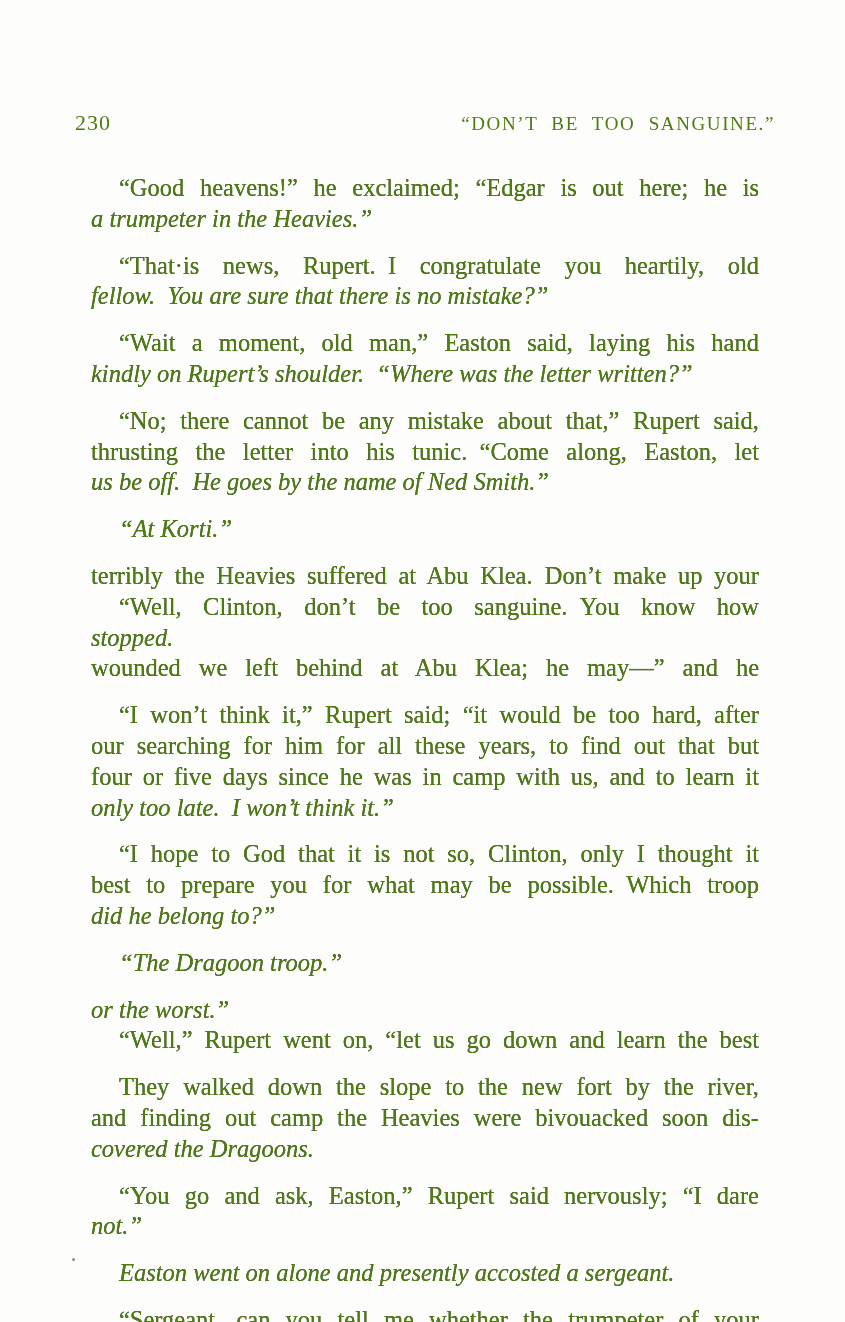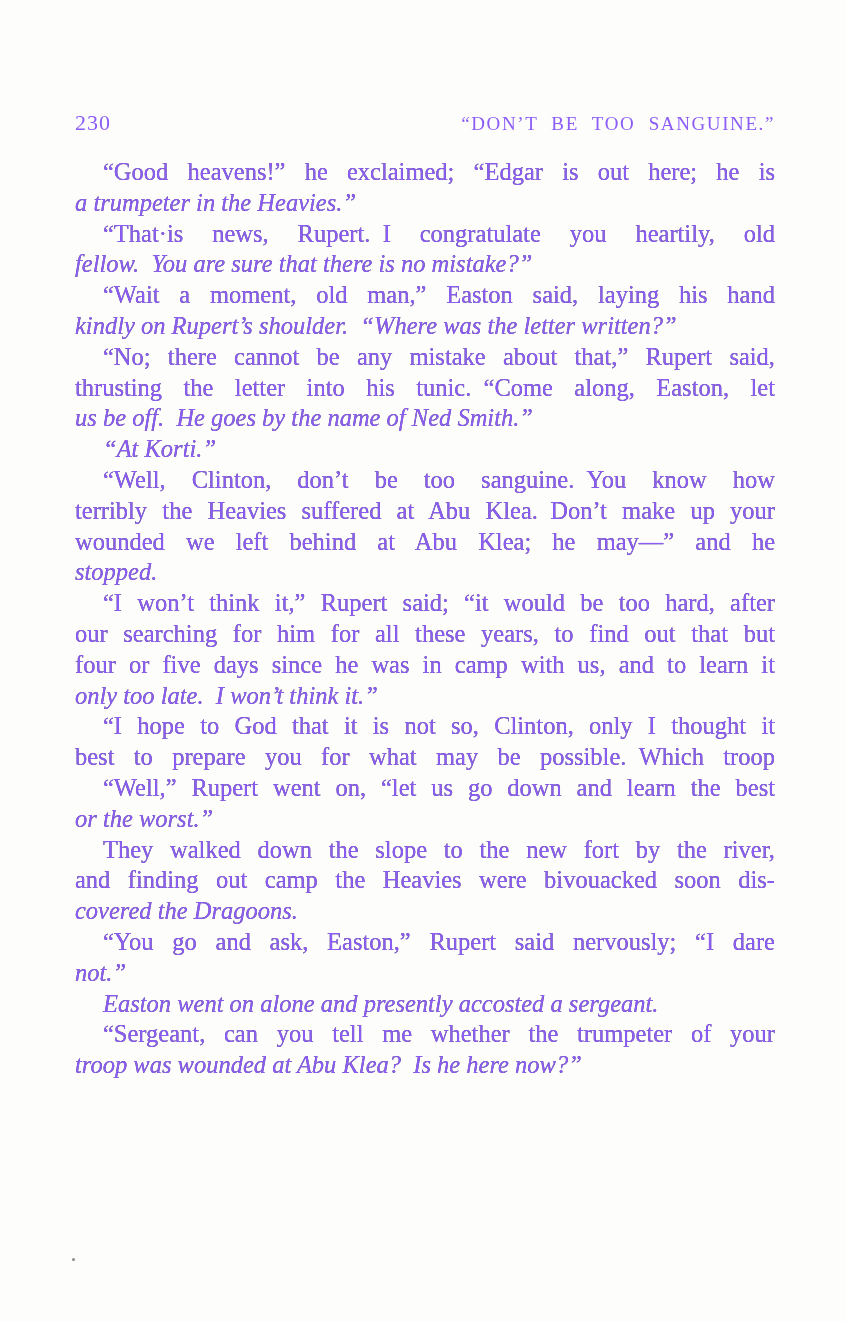--- a/index.html
+++ b/index.html
@@ -3,21 +3,21 @@
 <meta charset="utf-8">
 <style>
   html,body { margin:0; padding:0; }
   .page {
     position: relative;
     width: 845px;
     height: 1322px;
     background: #fdfdfc;
     overflow: hidden;
     font-family: "Liberation Serif", "DejaVu Serif", serif;
-    color: #8b5cf6;
+    color: #4d7c0f;
   }
   .header-row {
     position: absolute;
     top: 110px;
     left: 75px;
     width: 700px;
     height: 26px;
   }
   .pageno {
     position: absolute;
@@ -36,21 +36,21 @@
     letter-spacing: 1.6px;
     word-spacing: 7px;
     white-space: nowrap;
   }
   .text-block {
     position: absolute;
     top: 157px;
     left: 75px;
     width: 700px;
   }
-  .para { margin: 0; }
+  .para { margin: 16px; }
   .line {
     font-size: 24.5px;
     line-height: 30.8px;
     text-align: justify;
     text-align-last: justify;
     text-shadow: 0 0 0.5px rgba(10,10,10,0.75);
   }
   .line.last { text-align-last: left; font-style: italic; }
   .line.first { text-indent: 28px; }
   .speck {
@@ -87,38 +87,42 @@
       </div>
       <div class="para">
         <div class="line first">“No; there cannot be any mistake about that,” Rupert said,</div>
         <div class="line">thrusting the letter into his tunic. “Come along, Easton, let</div>
         <div class="line last">us be off. He goes by the name of Ned Smith.”</div>
       </div>
       <div class="para">
         <div class="line first last">“At Korti.”</div>
       </div>
       <div class="para">
+        <div class="line">terribly the Heavies suffered at Abu Klea. Don’t make up your</div>
         <div class="line first">“Well, Clinton, don’t be too sanguine. You know how</div>
-        <div class="line">terribly the Heavies suffered at Abu Klea. Don’t make up your</div>
+        <div class="line last">stopped.</div>
         <div class="line">wounded we left behind at Abu Klea; he may—” and he</div>
-        <div class="line last">stopped.</div>
       </div>
       <div class="para">
         <div class="line first">“I won’t think it,” Rupert said; “it would be too hard, after</div>
         <div class="line">our searching for him for all these years, to find out that but</div>
         <div class="line">four or five days since he was in camp with us, and to learn it</div>
         <div class="line last">only too late. I won’t think it.”</div>
       </div>
       <div class="para">
         <div class="line first">“I hope to God that it is not so, Clinton, only I thought it</div>
         <div class="line">best to prepare you for what may be possible. Which troop</div>
+        <div class="line last">did he belong to?”</div>
       </div>
       <div class="para">
+        <div class="line first last">“The Dragoon troop.”</div>
+      </div>
+      <div class="para">
+        <div class="line last">or the worst.”</div>
         <div class="line first">“Well,” Rupert went on, “let us go down and learn the best</div>
-        <div class="line last">or the worst.”</div>
       </div>
       <div class="para">
         <div class="line first">They walked down the slope to the new fort by the river,</div>
         <div class="line">and finding out camp the Heavies were bivouacked soon dis-</div>
         <div class="line last">covered the Dragoons.</div>
       </div>
       <div class="para">
         <div class="line first">“You go and ask, Easton,” Rupert said nervously; “I dare</div>
         <div class="line last">not.”</div>
       </div>

